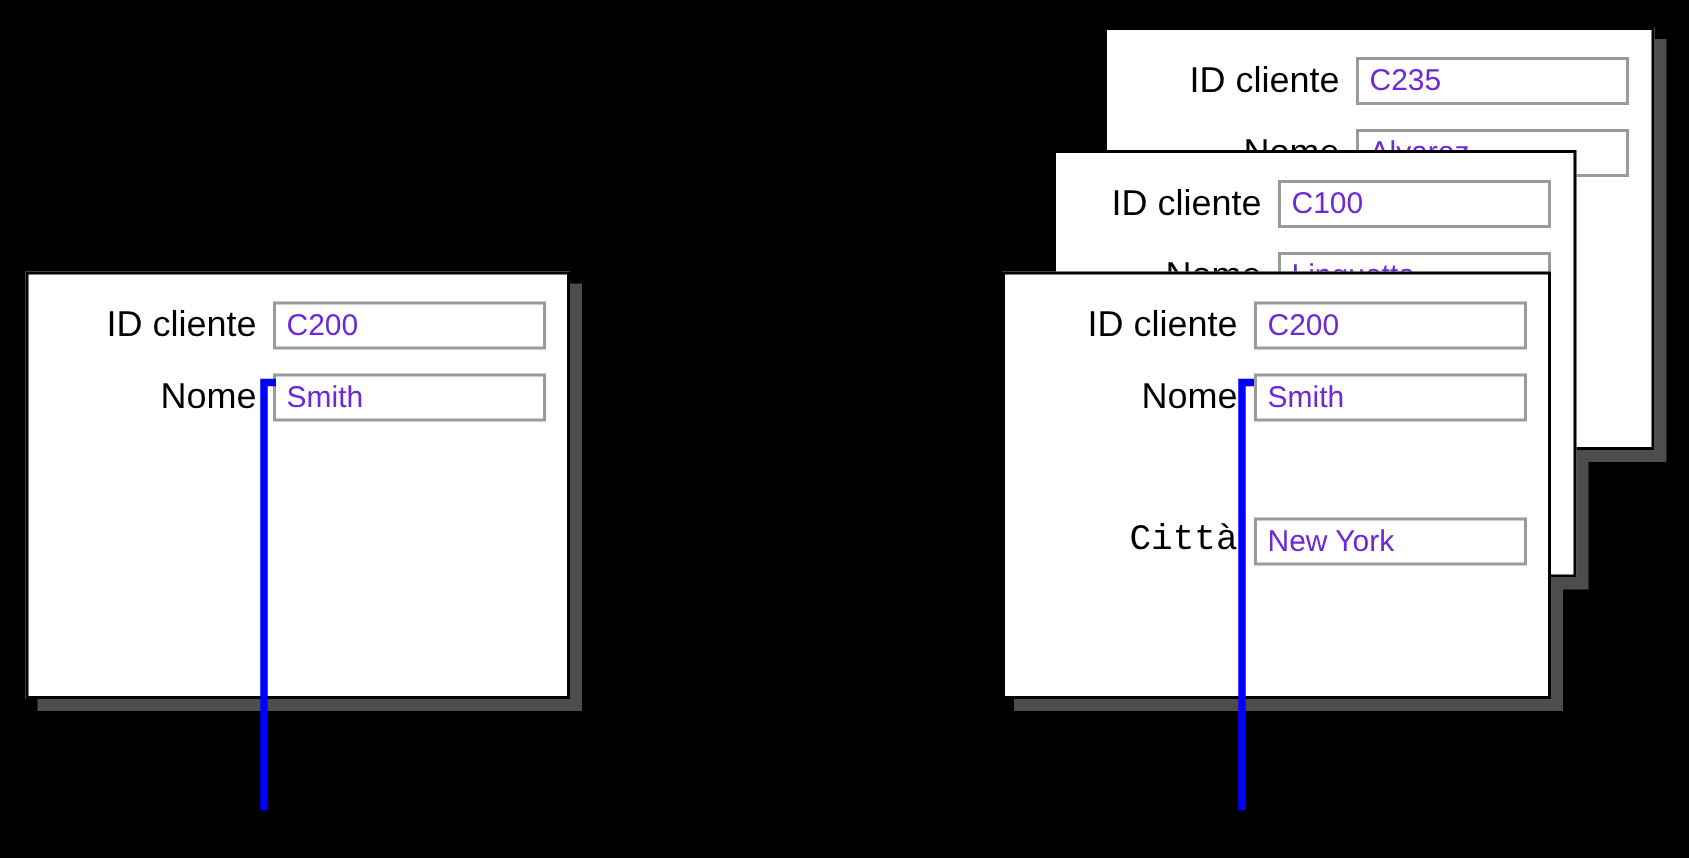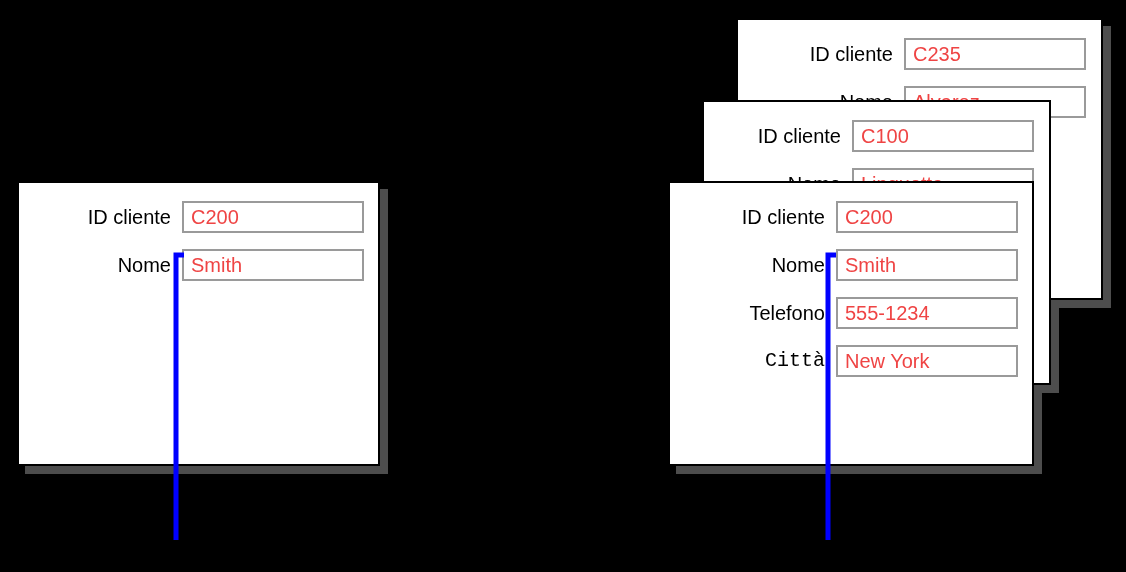--- a/index.html
+++ b/index.html
@@ -30,39 +30,39 @@
   }
 
   
   .field-row {
     position: absolute;
     display: flex;
     align-items: center;
     white-space: nowrap;
   }
   .field-label {
-    font-size: 20px;
+    font-size: 24px;
     color: #000000;
     text-align: right;
     line-height: 1;
     padding-right: 11px;
     box-sizing: border-box;
   }
   .field-box {
     box-sizing: border-box;
     border: 2px solid #9a9a9a;
     background: #ffffff;
     height: 32px;
     display: flex;
     align-items: center;
     padding-left: 7px;
   }
   .field-value {
     font-size: 20px;
-    color: #ef4444;
+    color: #6d28d9;
     line-height: 1;
   }
 
   
   .connector {
     position: absolute;
     z-index: 40;
     pointer-events: none;
   }
 </style>
@@ -146,26 +146,20 @@
       </div>
     </div>
 
     <div class="field-row" style="left:0px; top:66px; width:348px;">
       <div class="field-label" style="width:166px;">Nome</div>
       <div class="field-box" style="width:182px;">
         <span class="field-value">Smith</span>
       </div>
     </div>
 
-    <div class="field-row" style="left:0px; top:114px; width:348px;">
-      <div class="field-label" style="width:166px;">Telefono</div>
-      <div class="field-box" style="width:182px;">
-        <span class="field-value">555-1234</span>
-      </div>
-    </div>
 
     <div class="field-row" style="left:0px; top:162px; width:348px;">
       <div class="field-label" style="width:166px;font-family:Liberation Mono, monospace;">Città</div>
       <div class="field-box" style="width:182px;text-align:center;">
         <span class="field-value">New York</span>
       </div>
     </div>
 
   </div>
 

